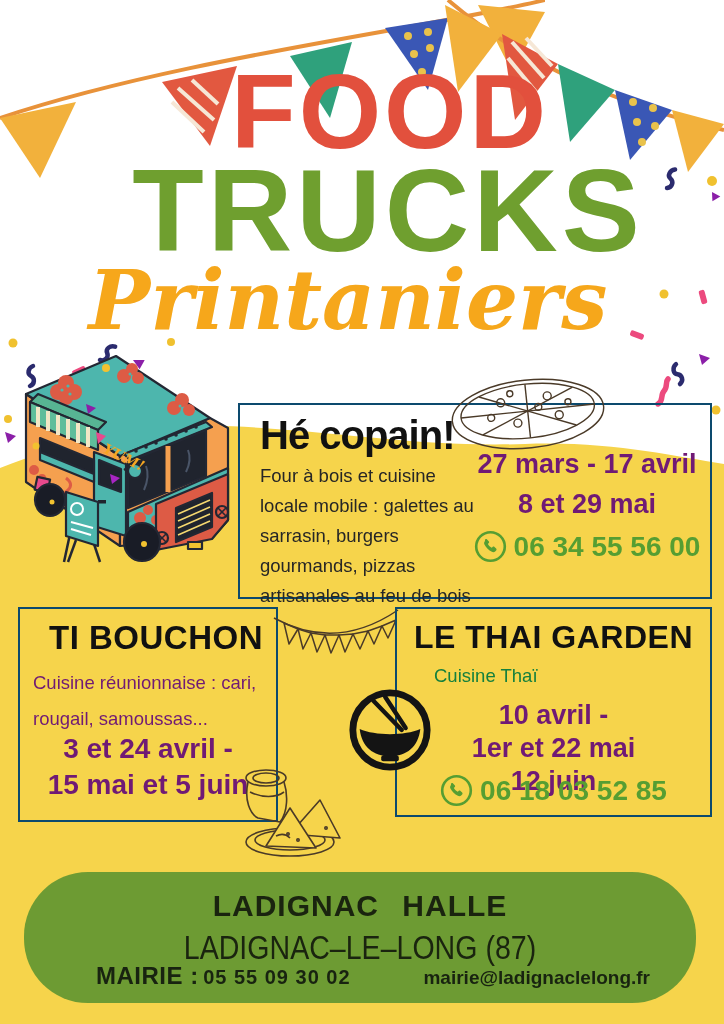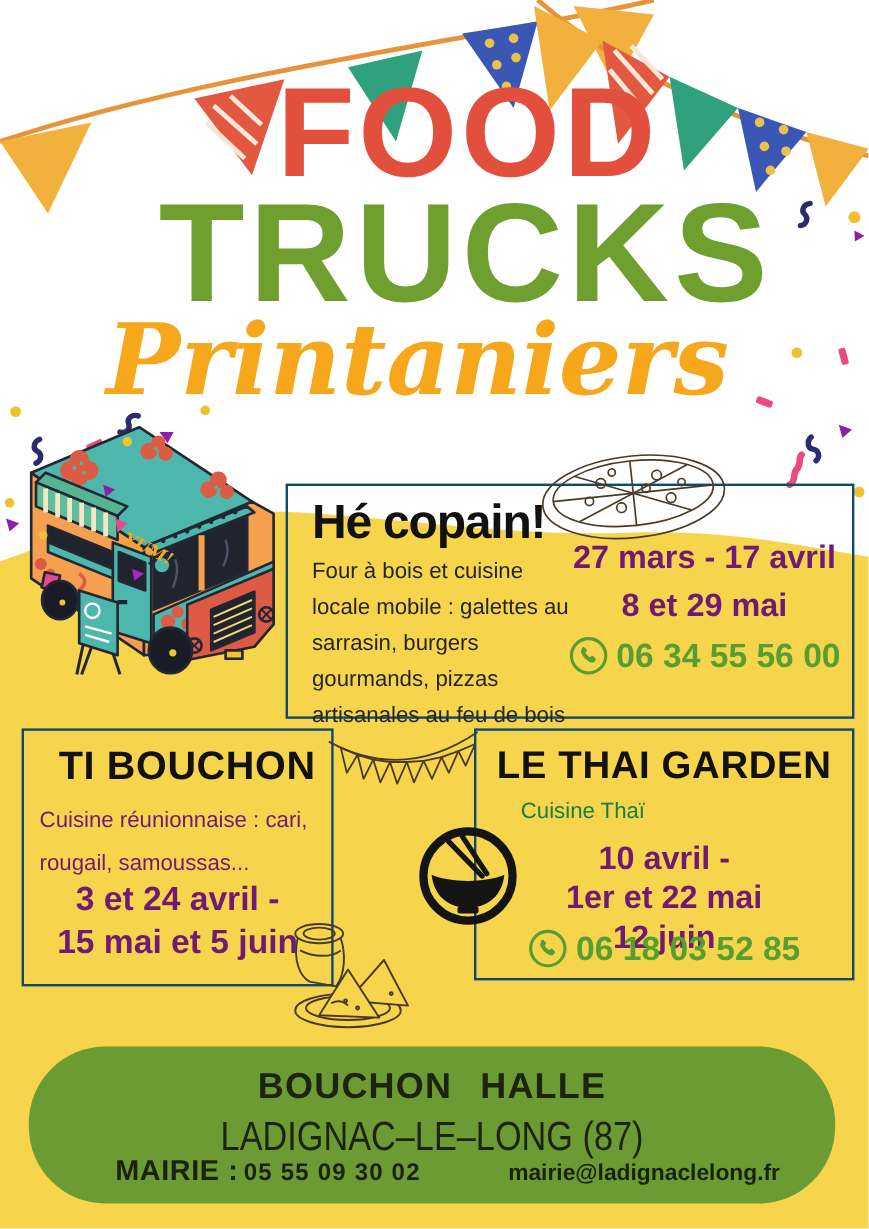--- a/index.html
+++ b/index.html
@@ -348,21 +348,21 @@
       <path d="M62,78 L92,44 L112,82 Z" fill="#f6d44b"></path>
       <path d="M38,90 L62,52 L88,92 Z" fill="#f6d44b"></path>
       <path d="M48,80 q8,-4 14,2"></path>
       <circle cx="60" cy="78" r="1.2"></circle>
         <circle cx="70" cy="84" r="1.2"></circle>
         <circle cx="98" cy="72" r="1.2"></circle>
     </g>
   </svg>
 
   <div class="pill">
-    <div class="pill-name">BOUCHON HALLE</div>
+    <div class="pill-name">LADIGNAC HALLE</div>
     <div class="pill-loc">LADIGNAC–LE–LONG (87)</div>
     <div class="pill-foot">
       <div>
         <span class="mairie-label">MAIRIE :</span>
         <span class="mairie-phone">05 55 09 30 02</span>
       </div>
       <span class="mairie-email">mairie@ladignaclelong.fr</span>
     </div>
   </div>
 

